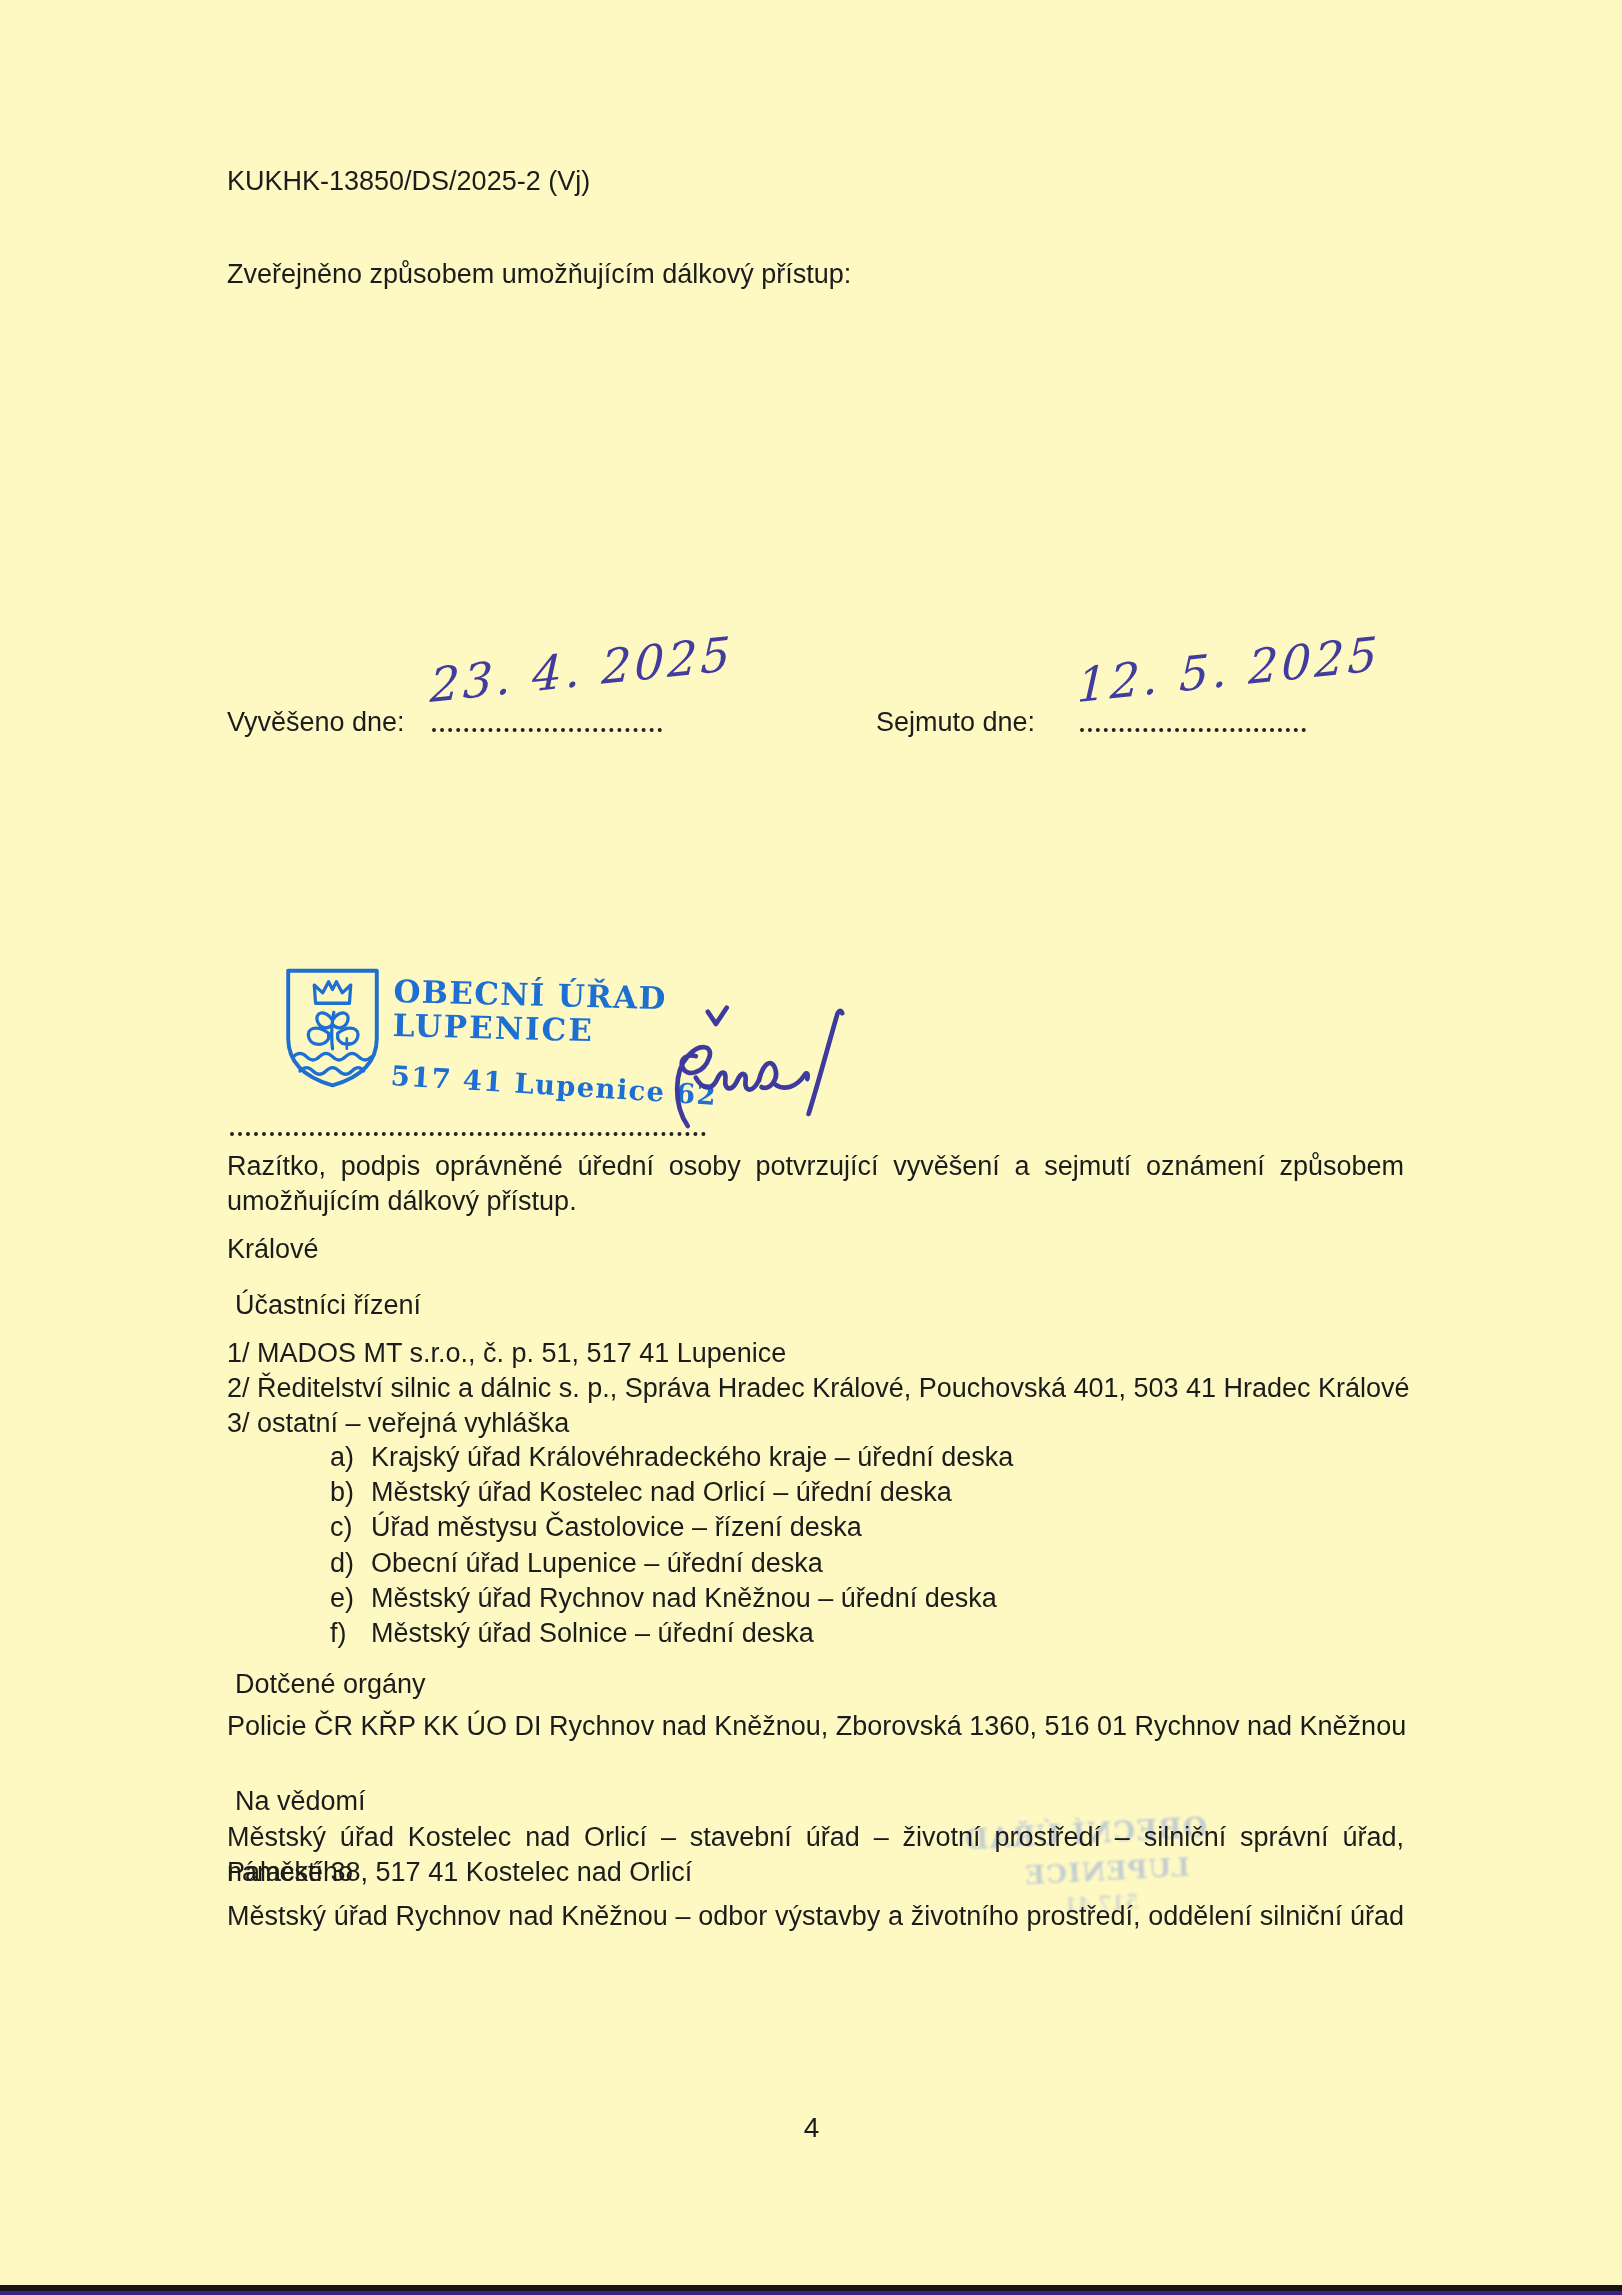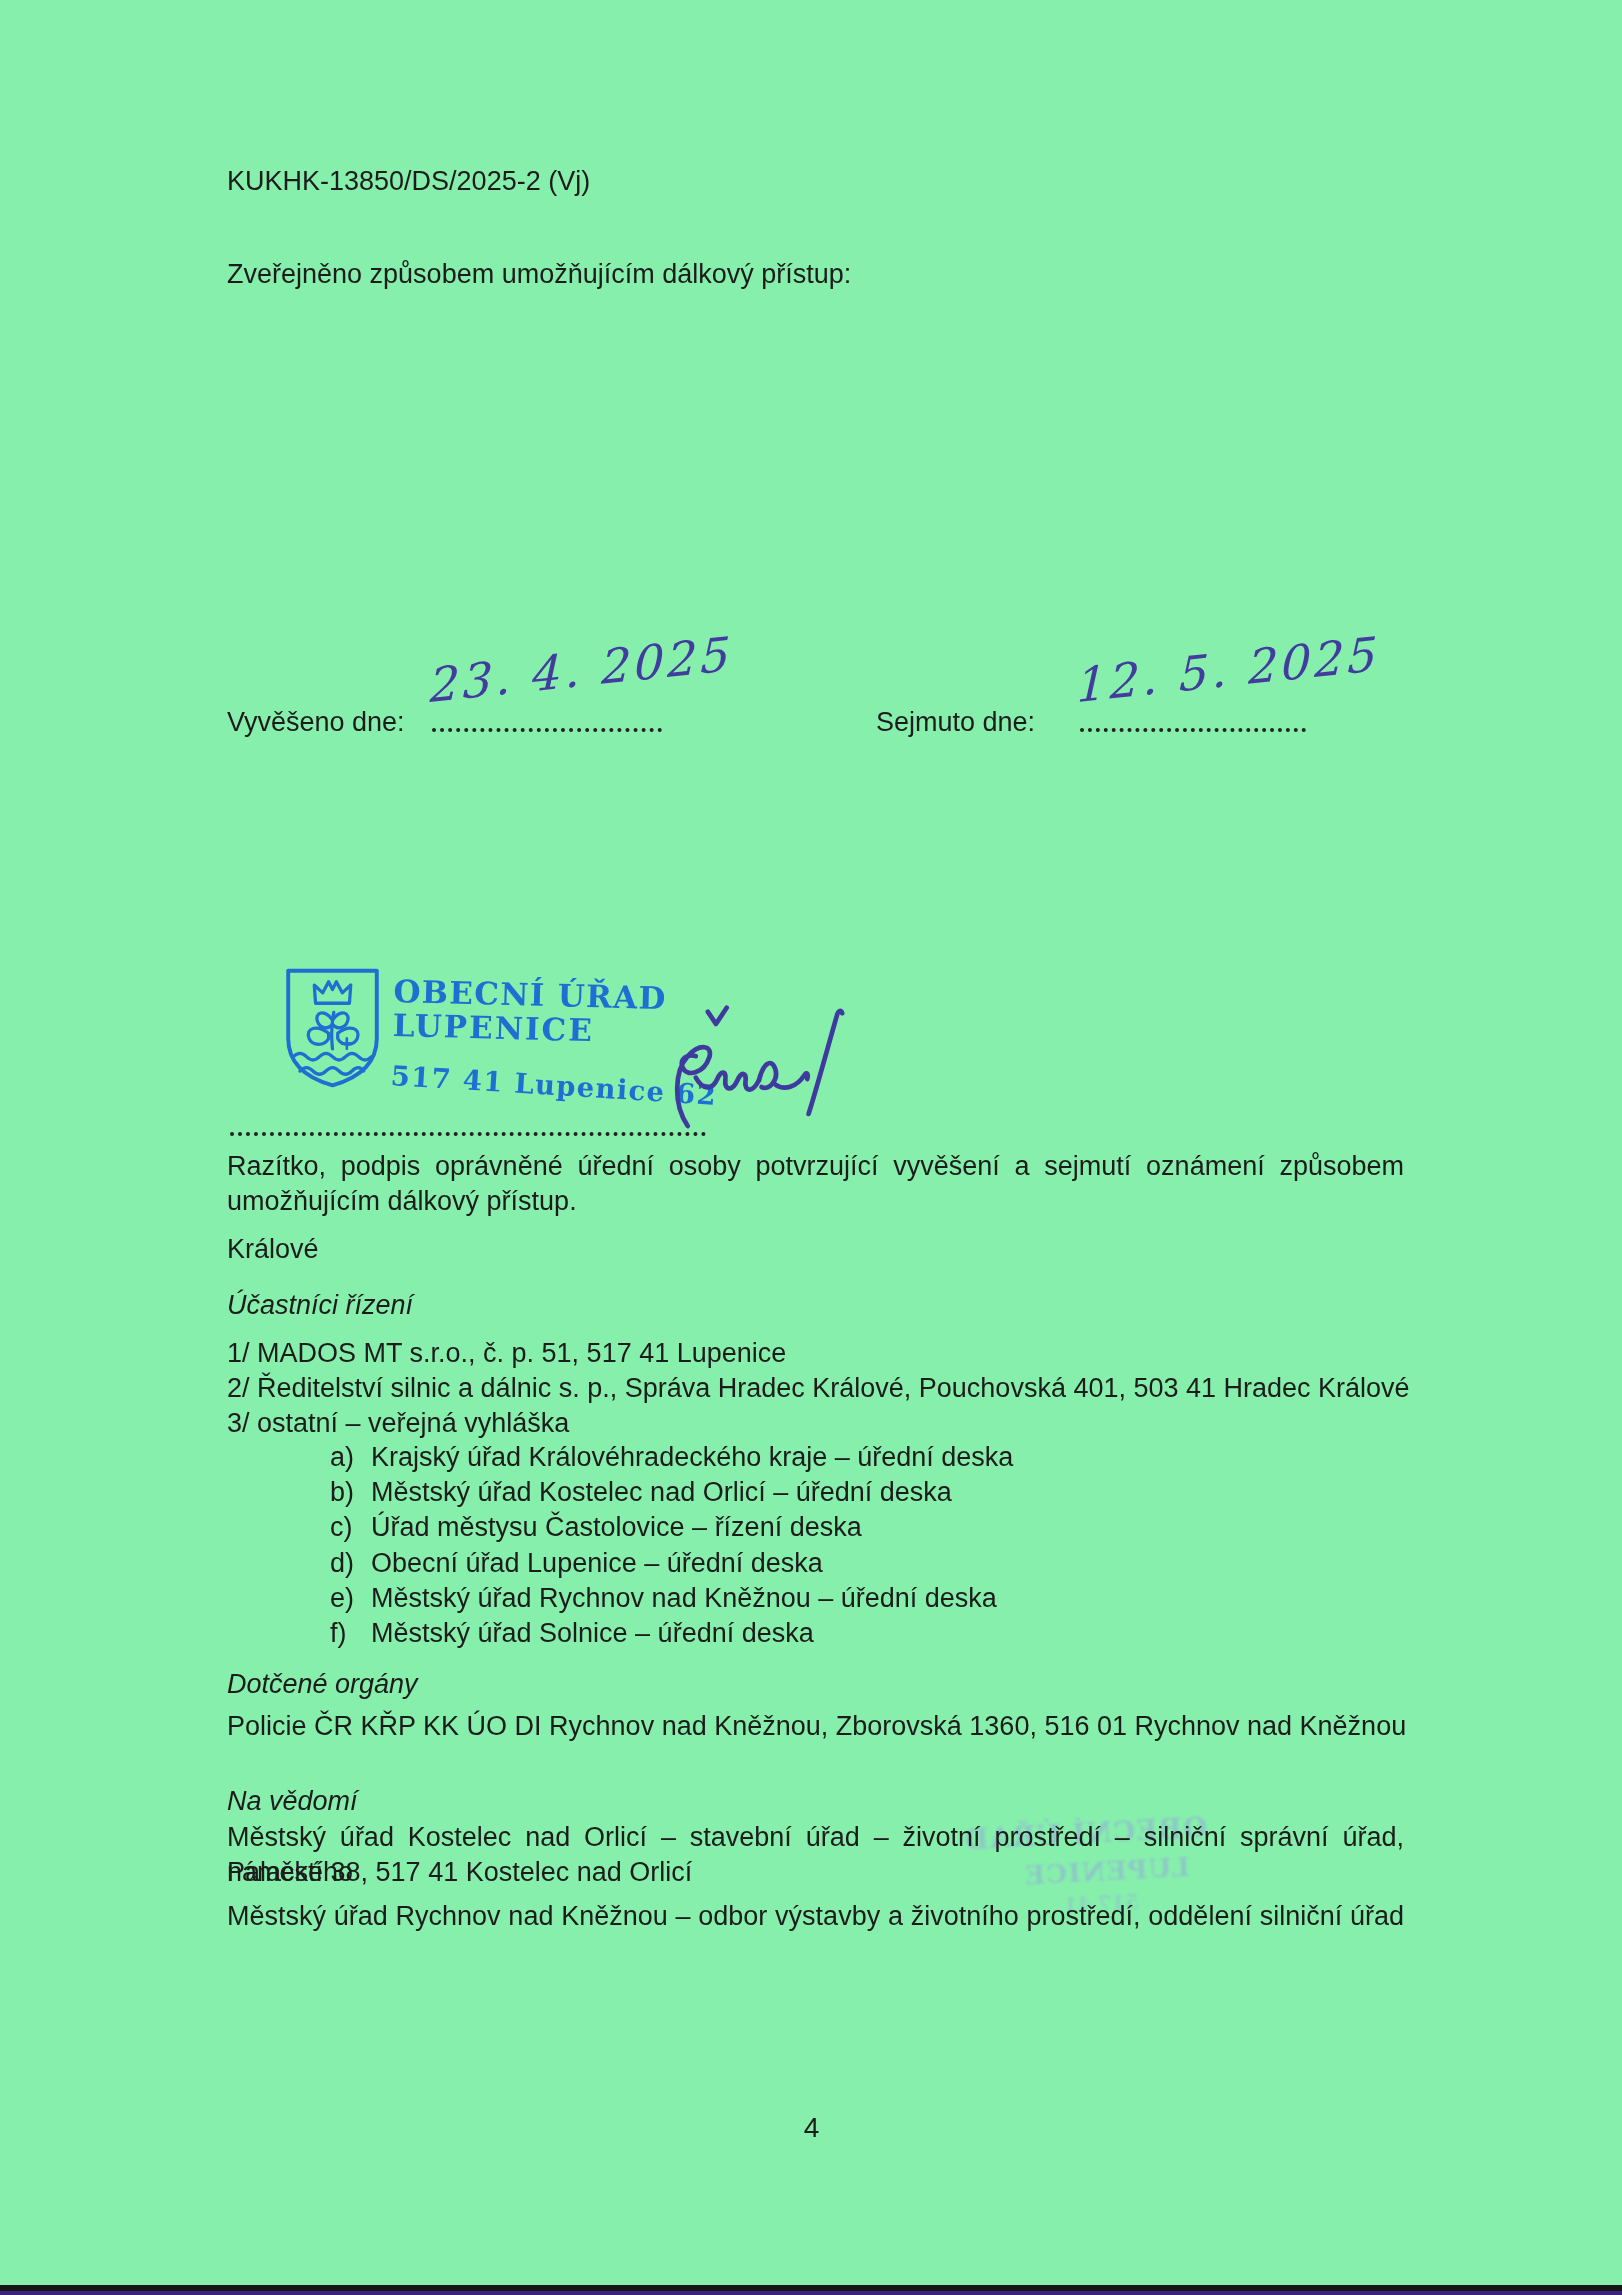--- a/index.html
+++ b/index.html
@@ -1,21 +1,21 @@
 <!DOCTYPE html>
 <html style="font-size:10.5px"><head>
 <meta charset="utf-8">
 <style>
   html,body{margin:0;padding:0;background:#ffffff;}
   .page{
-    position:relative;width:1623px;height:2295px;background:#86efac;
+    position:relative;width:1623px;height:2295px;background:#fef9c3;
     font-family:"Liberation Sans",sans-serif;color:#1c1c1c;overflow:hidden;
   }
   .t{position:absolute;font-size:27px;line-height:35px;white-space:nowrap;}
-  .it{font-style:italic;}
+  .it{margin-left:8px;}
   .para{white-space:normal;}
   .jline{text-align:justify;text-align-last:justify;}
   .dots{position:absolute;height:0;border-bottom:4.6px dotted #222;}
   .handwriting{
     position:absolute;font-family:"DejaVu Serif",serif;font-style:italic;
     font-size:47px;color:#413c9d;letter-spacing:3.3px;
     transform:rotate(-6deg) skewX(-8deg);transform-origin:left bottom;white-space:nowrap;
   }
   .stamp-text{
     position:absolute;left:394px;top:975px;

